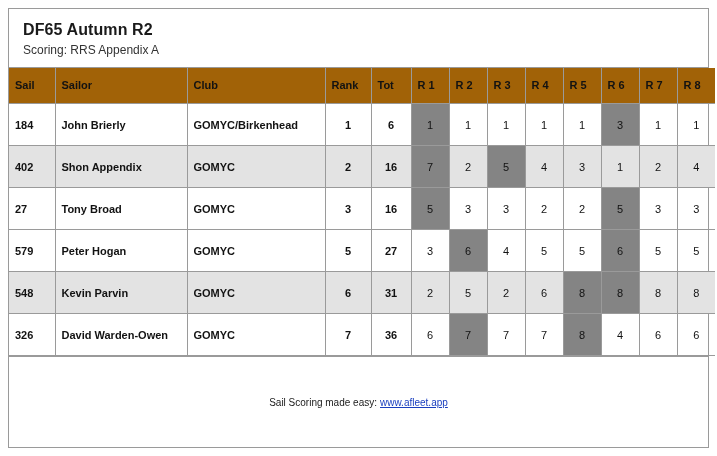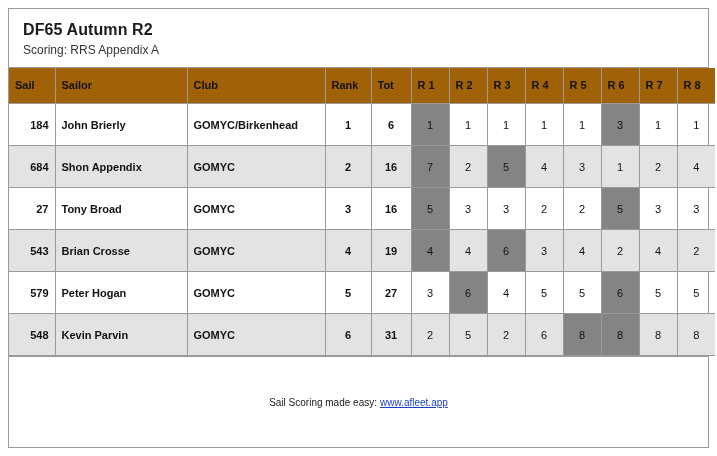--- a/index.html
+++ b/index.html
@@ -63,21 +63,21 @@
   table.results tr > th:last-child,
   table.results tr > td:last-child {
     border-right: none;
   }
   table.results thead th {
     font-weight: bold;
     text-align: left;
     height: 36px;
     background: #a16207;
   }
-  th.c-sail, td.c-sail { width: 46px; text-align: right; font-weight: bold; padding-left: 12px; }
+  th.c-sail, td.c-sail { width: 46px; text-align: left; font-weight: bold; padding-left: 12px; }
   th.c-sailor, td.c-sailor { width: 132px; text-align: left; font-weight: bold; padding-left: 10px; }
   th.c-club, td.c-club { width: 138px; text-align: left; font-weight: bold; padding-left: 10px; }
   th.c-rank, td.c-rank { width: 46px; text-align: center; font-weight: bold; }
   th.c-tot, td.c-tot { width: 40px; text-align: center; font-weight: bold; }
   th.c-race, td.c-race { width: 38px; text-align: center; }
   thead th.c-rank, thead th.c-tot, thead th.c-race { text-align: center; }
   tbody tr.alt td { background: #e3e3e3; }
   td.race-drop {
     background: #848484 !important;
     color: #ffffff;
@@ -135,21 +135,21 @@
             <td class="c-race race-drop">1</td>
             <td class="c-race">1</td>
             <td class="c-race">1</td>
             <td class="c-race">1</td>
             <td class="c-race">1</td>
             <td class="c-race race-drop">3</td>
             <td class="c-race">1</td>
             <td class="c-race">1</td>
           </tr>
           <tr class="alt">
-            <td class="c-sail">684</td>
+            <td class="c-sail">402</td>
             <td class="c-sailor">Shon Appendix</td>
             <td class="c-club">GOMYC</td>
             <td class="c-rank">2</td>
             <td class="c-tot">16</td>
             <td class="c-race race-drop">7</td>
             <td class="c-race">2</td>
             <td class="c-race race-drop">5</td>
             <td class="c-race">4</td>
             <td class="c-race">3</td>
             <td class="c-race">1</td>
@@ -163,35 +163,20 @@
             <td class="c-rank">3</td>
             <td class="c-tot">16</td>
             <td class="c-race race-drop">5</td>
             <td class="c-race">3</td>
             <td class="c-race">3</td>
             <td class="c-race">2</td>
             <td class="c-race">2</td>
             <td class="c-race race-drop">5</td>
             <td class="c-race">3</td>
             <td class="c-race">3</td>
-          </tr>
-          <tr class="alt">
-            <td class="c-sail">543</td>
-            <td class="c-sailor">Brian Crosse</td>
-            <td class="c-club">GOMYC</td>
-            <td class="c-rank">4</td>
-            <td class="c-tot">19</td>
-            <td class="c-race race-drop">4</td>
-            <td class="c-race">4</td>
-            <td class="c-race race-drop">6</td>
-            <td class="c-race">3</td>
-            <td class="c-race">4</td>
-            <td class="c-race">2</td>
-            <td class="c-race">4</td>
-            <td class="c-race">2</td>
           </tr>
           <tr>
             <td class="c-sail">579</td>
             <td class="c-sailor">Peter Hogan</td>
             <td class="c-club">GOMYC</td>
             <td class="c-rank">5</td>
             <td class="c-tot">27</td>
             <td class="c-race">3</td>
             <td class="c-race race-drop">6</td>
             <td class="c-race">4</td>
@@ -209,20 +194,35 @@
             <td class="c-tot">31</td>
             <td class="c-race">2</td>
             <td class="c-race">5</td>
             <td class="c-race">2</td>
             <td class="c-race">6</td>
             <td class="c-race race-drop">8</td>
             <td class="c-race race-drop">8</td>
             <td class="c-race">8</td>
             <td class="c-race">8</td>
           </tr>
+          <tr>
+            <td class="c-sail">326</td>
+            <td class="c-sailor">David Warden-Owen</td>
+            <td class="c-club">GOMYC</td>
+            <td class="c-rank">7</td>
+            <td class="c-tot">36</td>
+            <td class="c-race">6</td>
+            <td class="c-race race-drop">7</td>
+            <td class="c-race">7</td>
+            <td class="c-race">7</td>
+            <td class="c-race race-drop">8</td>
+            <td class="c-race">4</td>
+            <td class="c-race">6</td>
+            <td class="c-race">6</td>
+          </tr>
         </tbody>
     </table>
 
     <div class="footer">
       <span>Sail Scoring made easy:</span>
       <a href="#">www.afleet.app</a>
     </div>
 
   </div>
 </div>

